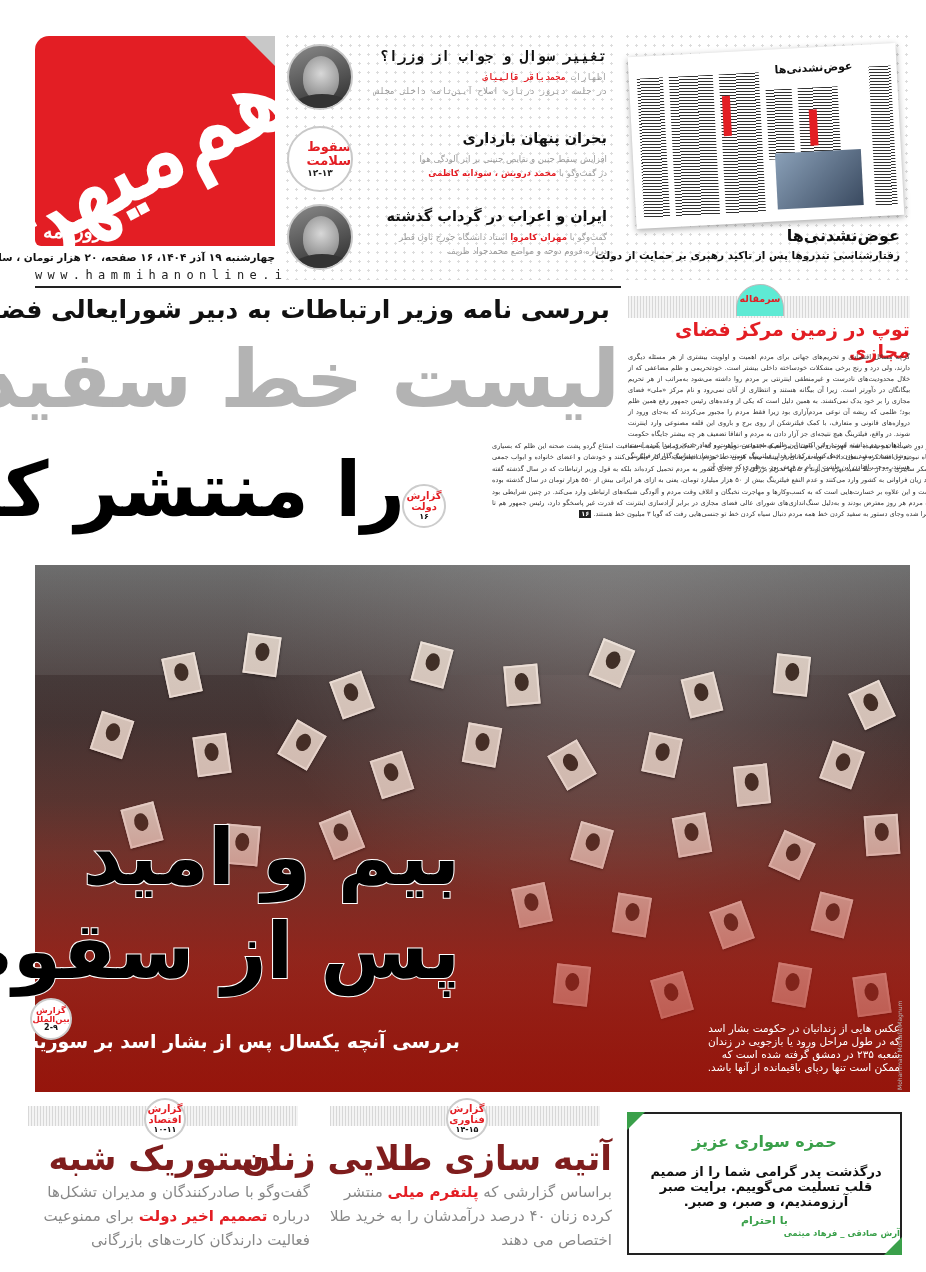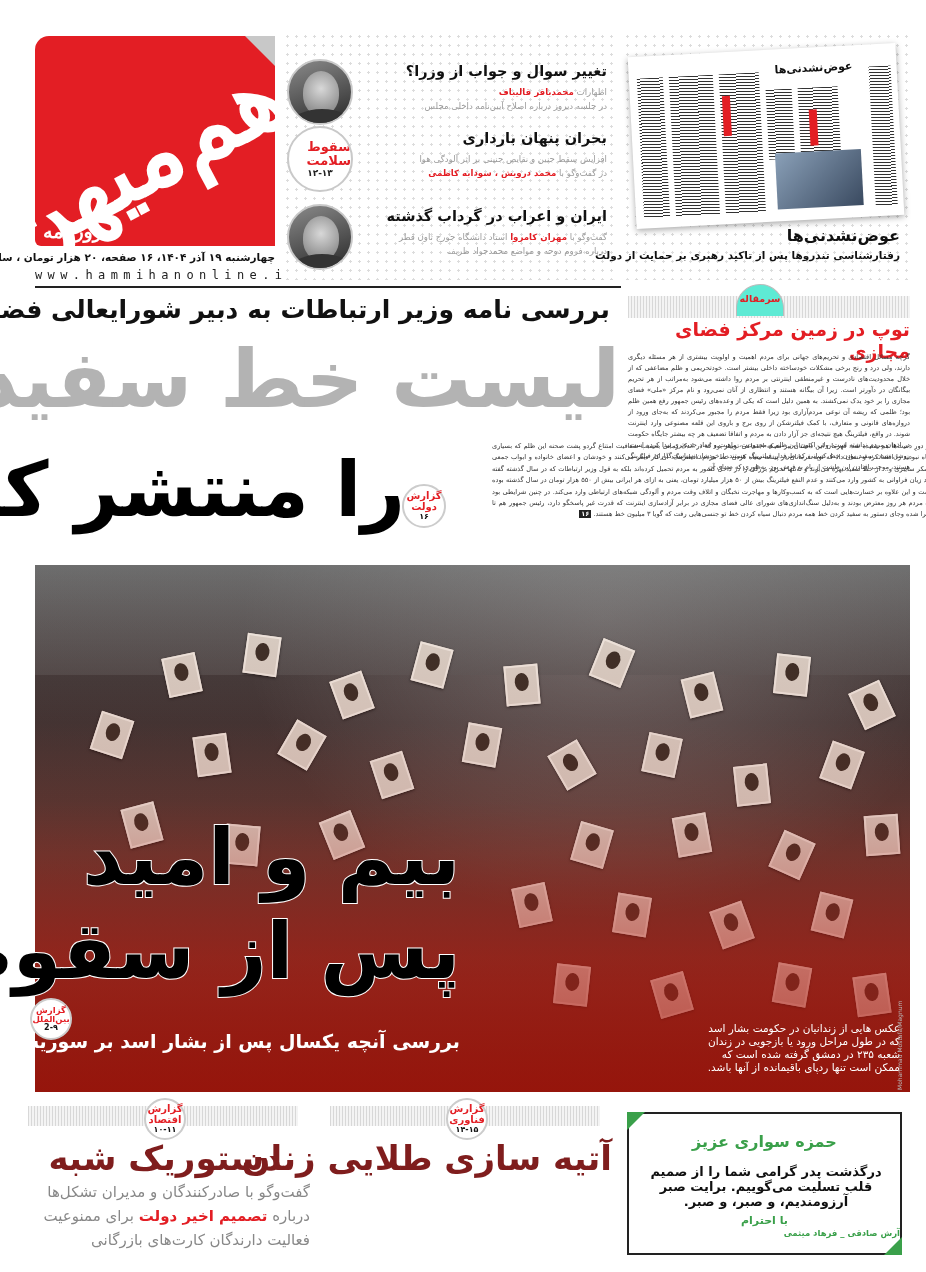--- a/index.html
+++ b/index.html
@@ -96,21 +96,21 @@
 <div id="logo" class="abs">
   <div class="fold2"></div>
   <div class="brand">هم‌میهن</div>
   <div class="sub">روزنامه</div>
 </div>
 <div id="dateline" class="abs">چهارشنبه ۱۹ آذر ۱۴۰۴، ۱۶ صفحه، ۲۰ هزار تومان ، سال چهارم ، شماره ۹۵۳</div>
 <div id="website" class="abs">www.hammihanonline.ir</div>
 <div id="rule-top" class="abs"></div>
 
 <div id="teasers" class="abs dotbg">
-  <div class="teaser" style="top:21px;">
+  <div class="teaser" style="top:6px;font-family:Liberation Mono, monospace;">
     <div class="circle">
         <div class="face"></div>
         <div class="body"></div>
       </div>
     <div class="ttl">تغییر سوال و جواب از وزرا؟</div>
     <div class="l1"><span>اظهارات </span><span class="red">محمدباقر قالیباف</span></div>
     <div class="l2">در جلسه دیروز درباره اصلاح آیین‌نامه داخلی مجلس</div>
   </div>
   <div class="teaser" style="top:88px;">
     <div class="circle stamp">
@@ -222,20 +222,21 @@
   <div class="desc"><span>گفت‌وگو با صادرکنندگان و مدیران تشکل‌ها درباره </span><span class="red">تصمیم اخیر دولت</span><span> برای ممنوعیت فعالیت دارندگان کارت‌های بازرگانی</span></div>
 </div>
 
 <div id="story-tech" class="bstory">
   <div class="hatch-bar hatch"></div>
   <div class="stamp-c st">
     <span class="s1">گزارش فناوری</span>
     <span class="s2">۱۴-۱۵</span>
   </div>
   <h2>آتیه سازی طلایی زنان</h2>
+  <div class="desc"><span>براساس گزارشی که </span><span class="red">پلتفرم میلی</span><span> منتشر کرده زنان ۴۰ درصد درآمدشان را به خرید طلا اختصاص می دهند</span></div>
 </div>
 
 <div id="condolence" class="abs">
   <div class="cor1"></div>
   <div class="cor2"></div>
   <div class="name">حمزه سواری عزیز</div>
   <div class="msg">درگذشت پدر گرامی شما را از صمیم قلب تسلیت می‌گوییم. برایت صبر آرزومندیم، و صبر، و صبر.</div>
   <div class="sig1">با احترام</div>
   <div class="sig2">آرش صادقی _ فرهاد میثمی</div>
 </div>

